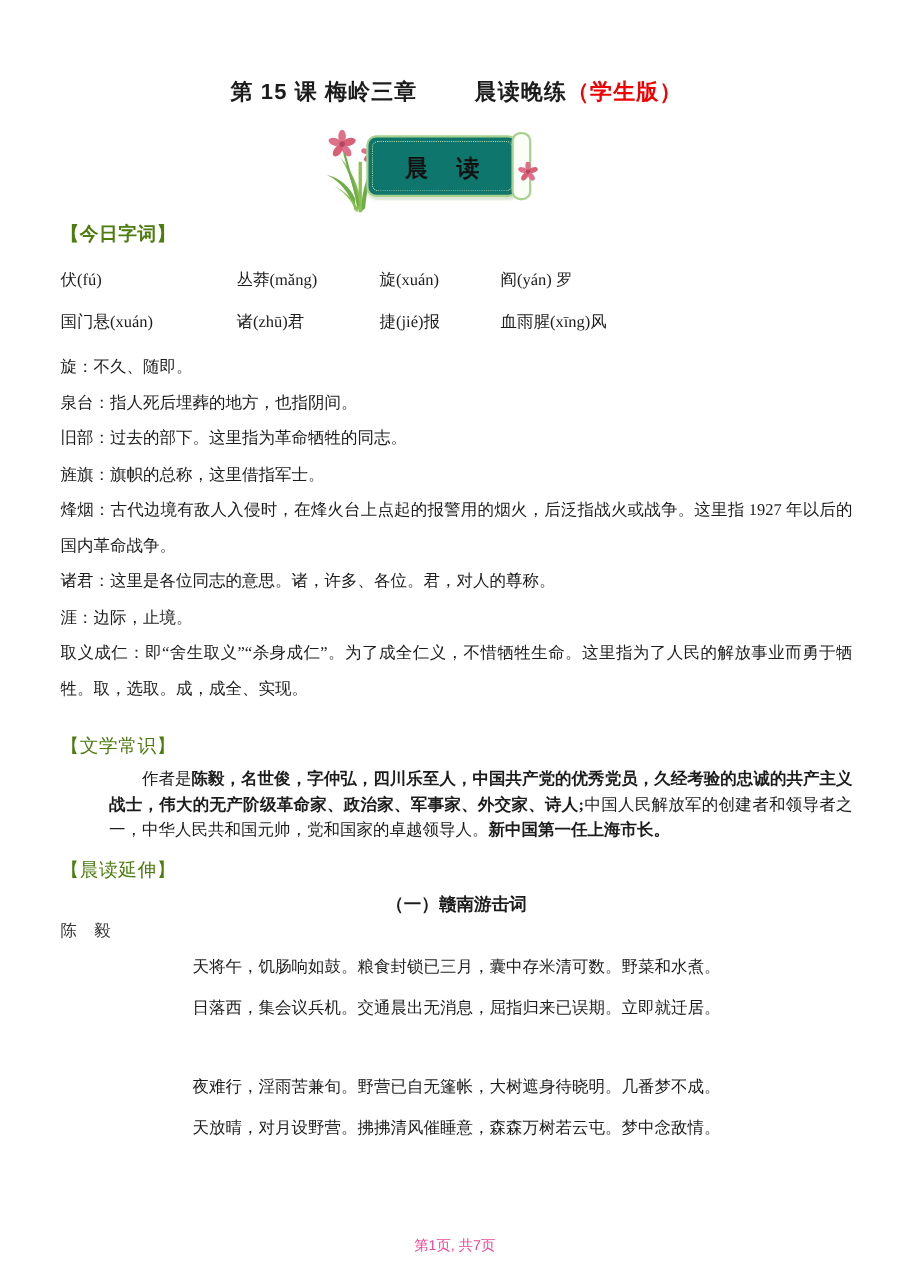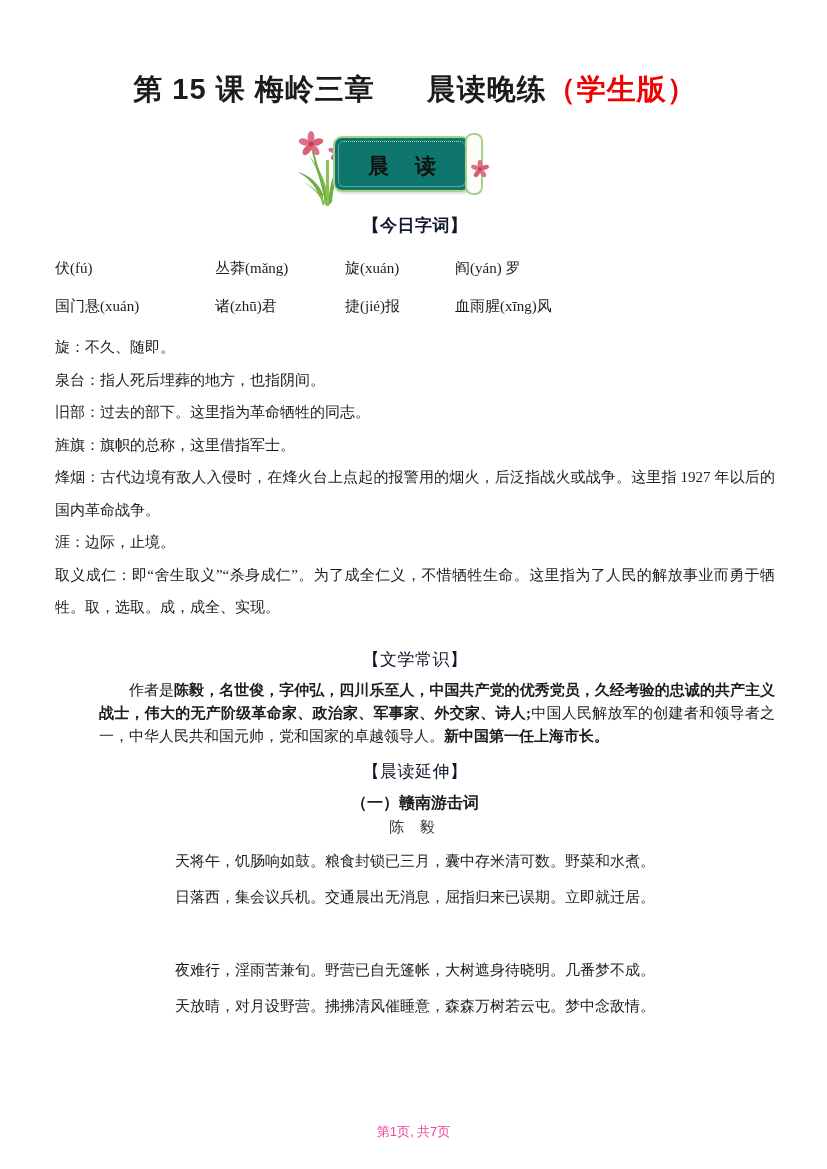--- a/index.html
+++ b/index.html
@@ -13,21 +13,21 @@
   .page {
     position:relative;
     width:827px; height:1169px;
     padding:70px 52px 0 55px;
   }
   
   .title {
     text-align:center;
     font-family:"Liberation Sans", sans-serif;
     font-weight:bold;
-    font-size:29px;
+    font-size:20px;
     letter-spacing:1px;
     white-space:nowrap;
   }
   .title .t-gap { display:inline-block; width:52px; }
   .title .edition { color:#f00000; }
   
   .banner-wrap {
     position:relative;
     margin:24px 0 0 238px;
     width:200px; height:64px;
@@ -61,23 +61,22 @@
     font-size:21px;
     letter-spacing:10px;
     text-indent:10px;
     color:#111;
   }
   .banner-grass { position:absolute; left:0; bottom:-10px; }
   .roll-flower { position:absolute; right:-20px; top:22px; }
   
   .sec-header {
     font-size:17px;
-    color:#0f172a;
+    color:#4d7c0f;
     letter-spacing:.5px;
-    text-align:center;
   }
   .sec-header.strong { font-weight:bold; }
   .sh-vocab { margin-top:16px; }
   .sh-lit   { margin-top:24px; }
   .sh-ext   { margin-top:12px; }
   
   .word-rows { margin-top:12px; font-size:15px; }
   .word-row { display:flex; line-height:38px; }
   .word-row .c1 { width:160px; }
   .word-row .c2 { width:130px; }
@@ -102,21 +101,20 @@
   .lit b { font-weight:bold; }
   
   .poem-title {
     margin-top:10px;
     text-align:center;
     font-weight:bold;
     font-size:16px;
   }
   .poem-author {
     margin-top:4px;
-    text-align:center;
     font-size:15px;
     letter-spacing:6px;
     color:#333;
   }
   .poem { margin-top:6px; font-size:15px; line-height:36.5px; text-align:center; }
   .stanza-gap { height:36px; }
   
   .footer {
     position:absolute;
     left:0; right:0; bottom:28px;
@@ -192,20 +190,21 @@
       <span class="c4">血雨腥(xīng)风</span>
     </div>
   </div>
 
   <div class="defs">
     <div>旋：不久、随即。</div>
     <div>泉台：指人死后埋葬的地方，也指阴间。</div>
     <div>旧部：过去的部下。这里指为革命牺牲的同志。</div>
     <div>旌旗：旗帜的总称，这里借指军士。</div>
     <div>烽烟：古代边境有敌人入侵时，在烽火台上点起的报警用的烟火，后泛指战火或战争。这里指 1927 年以后的国内革命战争。</div>
+    <div>诸君：这里是各位同志的意思。诸，许多、各位。君，对人的尊称。</div>
     <div>涯：边际，止境。</div>
     <div>取义成仁：即“舍生取义”“杀身成仁”。为了成全仁义，不惜牺牲生命。这里指为了人民的解放事业而勇于牺牲。取，选取。成，成全、实现。</div>
   </div>
 
   <div class="sec-header sh-lit">【文学常识】</div>
   <p class="lit"><span>作者是</span><b>陈毅，名世俊，字仲弘，四川乐至人，中国共产党的优秀党员，久经考验的忠诚的共产主义战士，伟大的无产阶级革命家、政治家、军事家、外交家、诗人;</b><span>中国人民解放军的创建者和领导者之一，中华人民共和国元帅，党和国家的卓越领导人。</span><b>新中国第一任上海市长。</b></p>
 
   <div class="sec-header sh-ext">【晨读延伸】</div>
   <div class="poem-title">（一）赣南游击词</div>
   <div class="poem-author">陈  毅</div>

